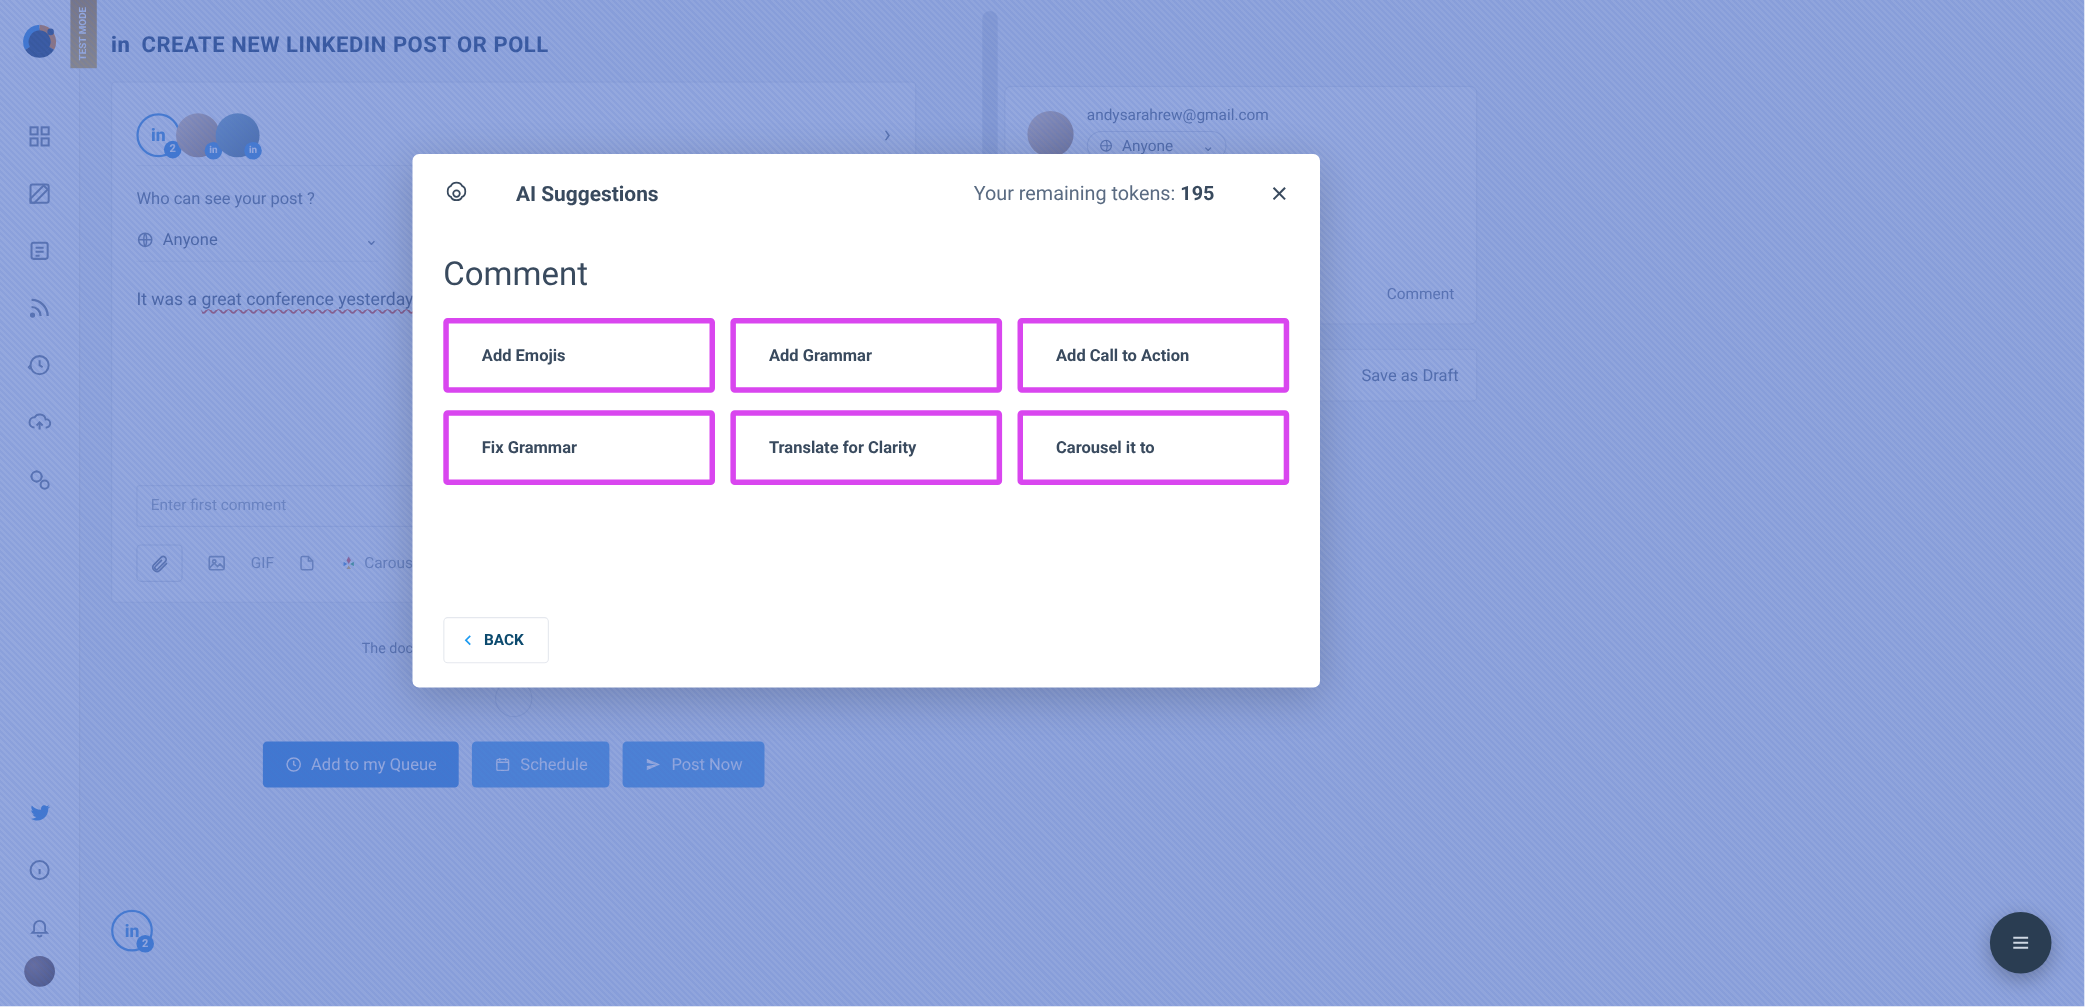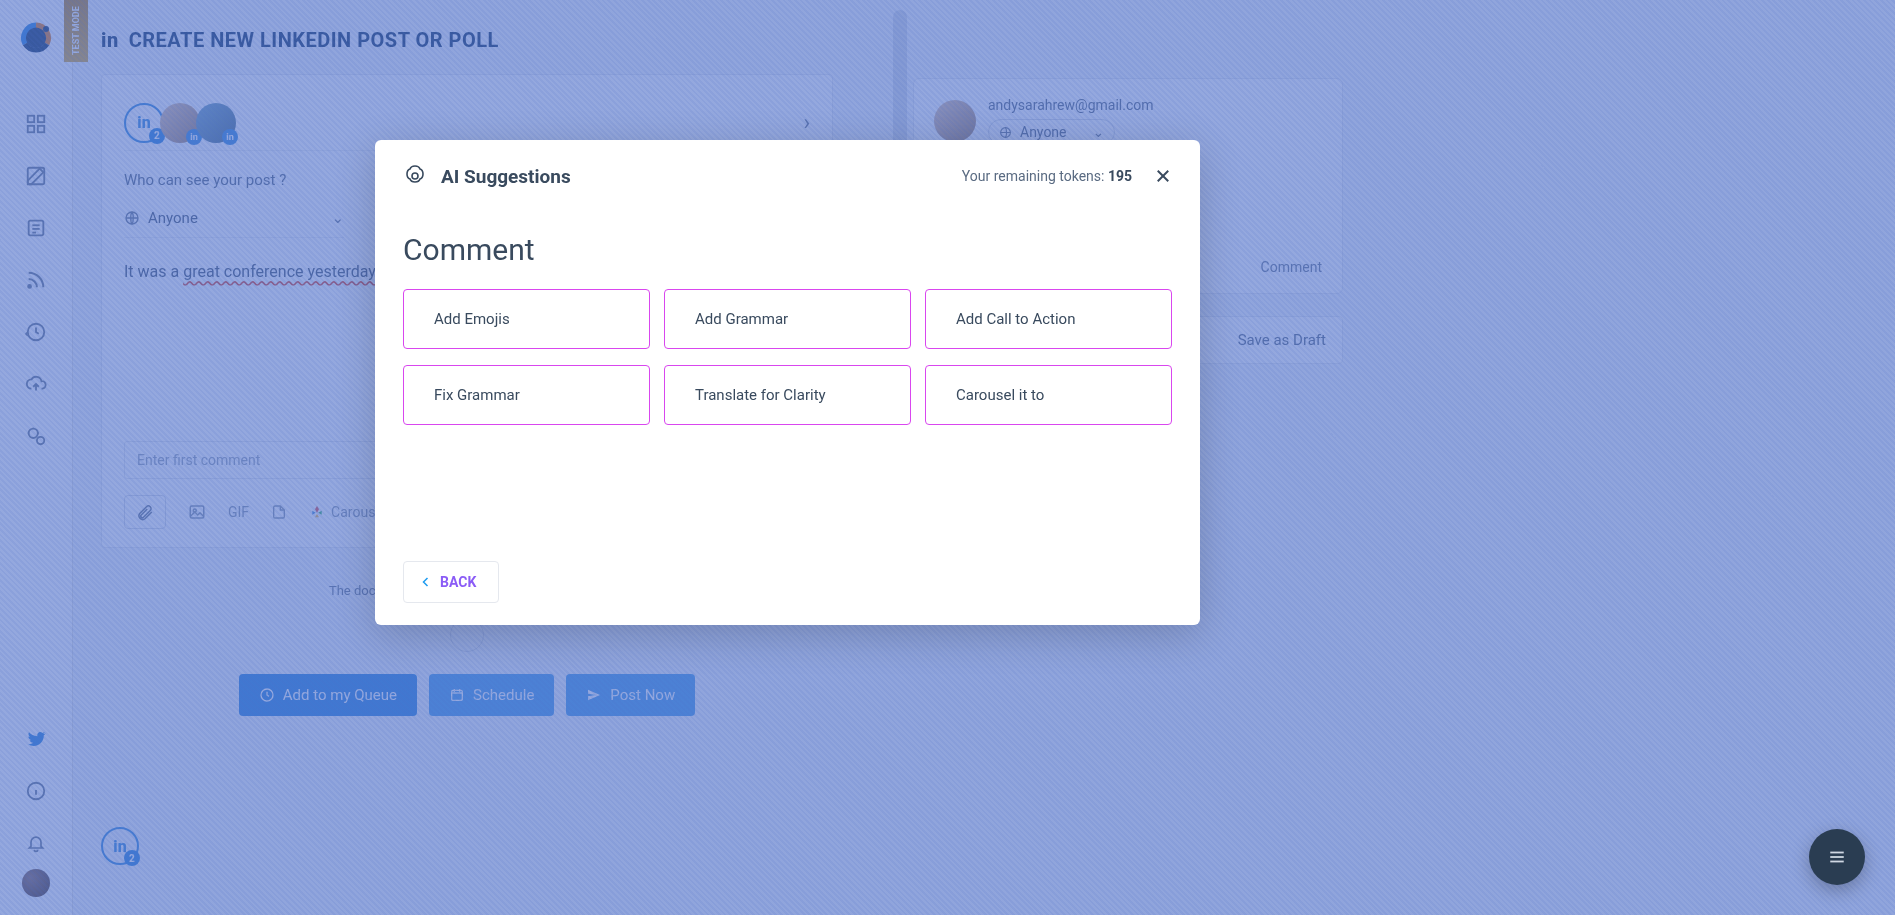--- a/index.html
+++ b/index.html
@@ -137,31 +137,31 @@
     position:absolute;
     left:375px; top:140px;
     width:825px; height:485px;
     background:#fff;
     border-radius:6px;
     z-index:20;
     padding:24px 28px 22px 28px;
     display:flex; flex-direction:column;
     box-shadow: 0 10px 40px rgba(0,0,0,0.18);
   }
-  .modal-header{display:flex;align-items:center;}
+  .modal-header{display:flex;align-items:center;gap:28px;}
   .modal-header .ai-icon{width:24px;height:24px;margin-right:14px;}
   .modal-header .title{font-size:19px;font-weight:700;color:#394a5e;}
-  .modal-header .tokens{margin-left:auto;font-size:14px;color:#5a6b82;}
+  .modal-header .tokens{margin-left:auto;font-size:18px;color:#5a6b82;}
   .modal-header .tokens strong{color:#394a5e;font-weight:700;}
   .modal-header .close{margin-left:22px;cursor:pointer;color:#394a5e;}
   .section-title{font-size:30px;font-weight:400;color:#394a5e;margin-top:44px;margin-bottom:22px;}
   .extras-grid{display:grid;grid-template-columns:repeat(3,1fr);gap:16px 14px;}
-  .extra-card{border:1px solid #d946ef;border-radius:4px;padding:20px 14px 20px 30px;font-size:15px;font-weight:400;color:#394a5e;cursor:pointer;position:relative;}
+  .extra-card{border:5px solid #d946ef;border-radius:4px;padding:20px 14px 20px 30px;font-size:15px;font-weight:700;color:#394a5e;cursor:pointer;position:relative;}
   .modal-footer{margin-top:auto;display:flex;align-items:center;}
-  .btn-back{border:1px solid #e5e8ee;border-radius:4px;padding:12px 22px 12px 16px;font-size:14px;font-weight:700;color:#8b5cf6;display:flex;align-items:center;gap:8px;cursor:pointer;}
+  .btn-back{border:1px solid #e5e8ee;border-radius:4px;padding:12px 22px 12px 16px;font-size:14px;font-weight:700;color:#0c4a6e;display:flex;align-items:center;gap:8px;cursor:pointer;}
   .btn-create{margin-left:auto;background:#1e9bf0;color:#fff;border-radius:4px;padding:14px 22px;font-size:14px;font-weight:800;letter-spacing:0.5px;display:flex;align-items:center;gap:10px;cursor:pointer;}
 
   
   .fab{
     position:absolute; right:30px; bottom:30px;
     width:56px;height:56px;border-radius:50%;
     background:#2a3d52;color:#cfd8e3;
     display:flex;align-items:center;justify-content:center;
     z-index:30; cursor:pointer;
     box-shadow:0 6px 18px rgba(0,0,0,0.25);

